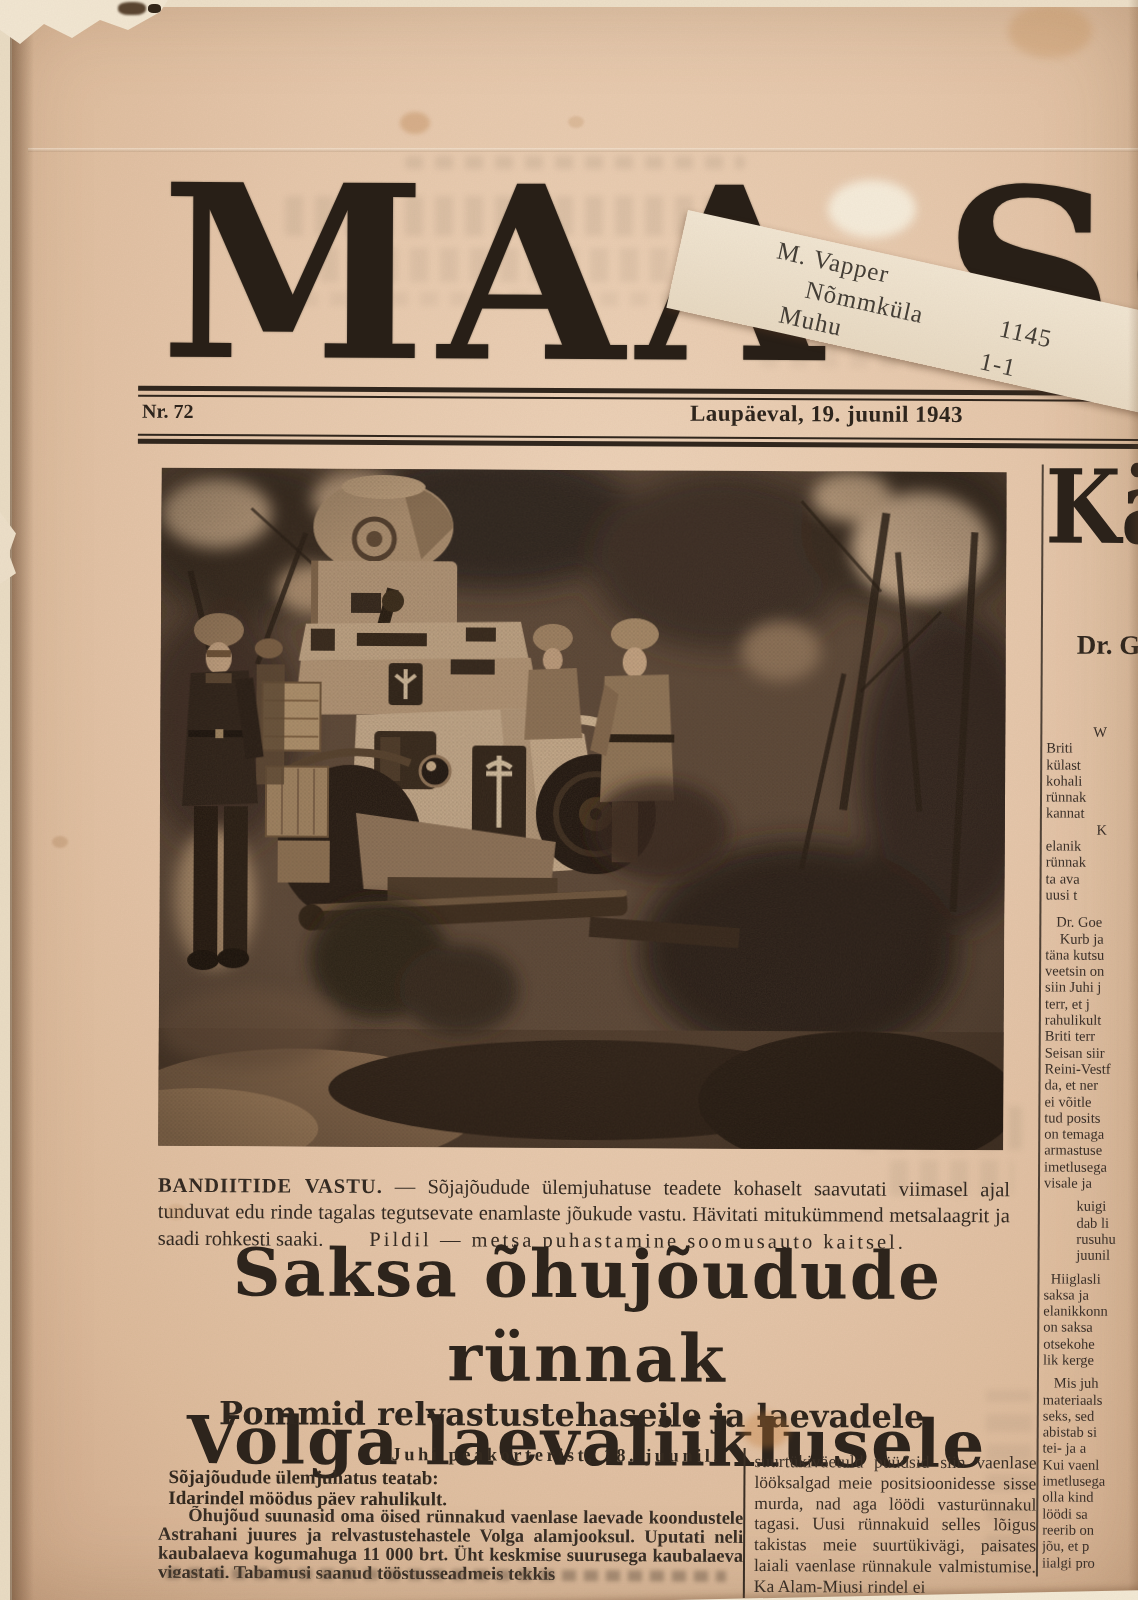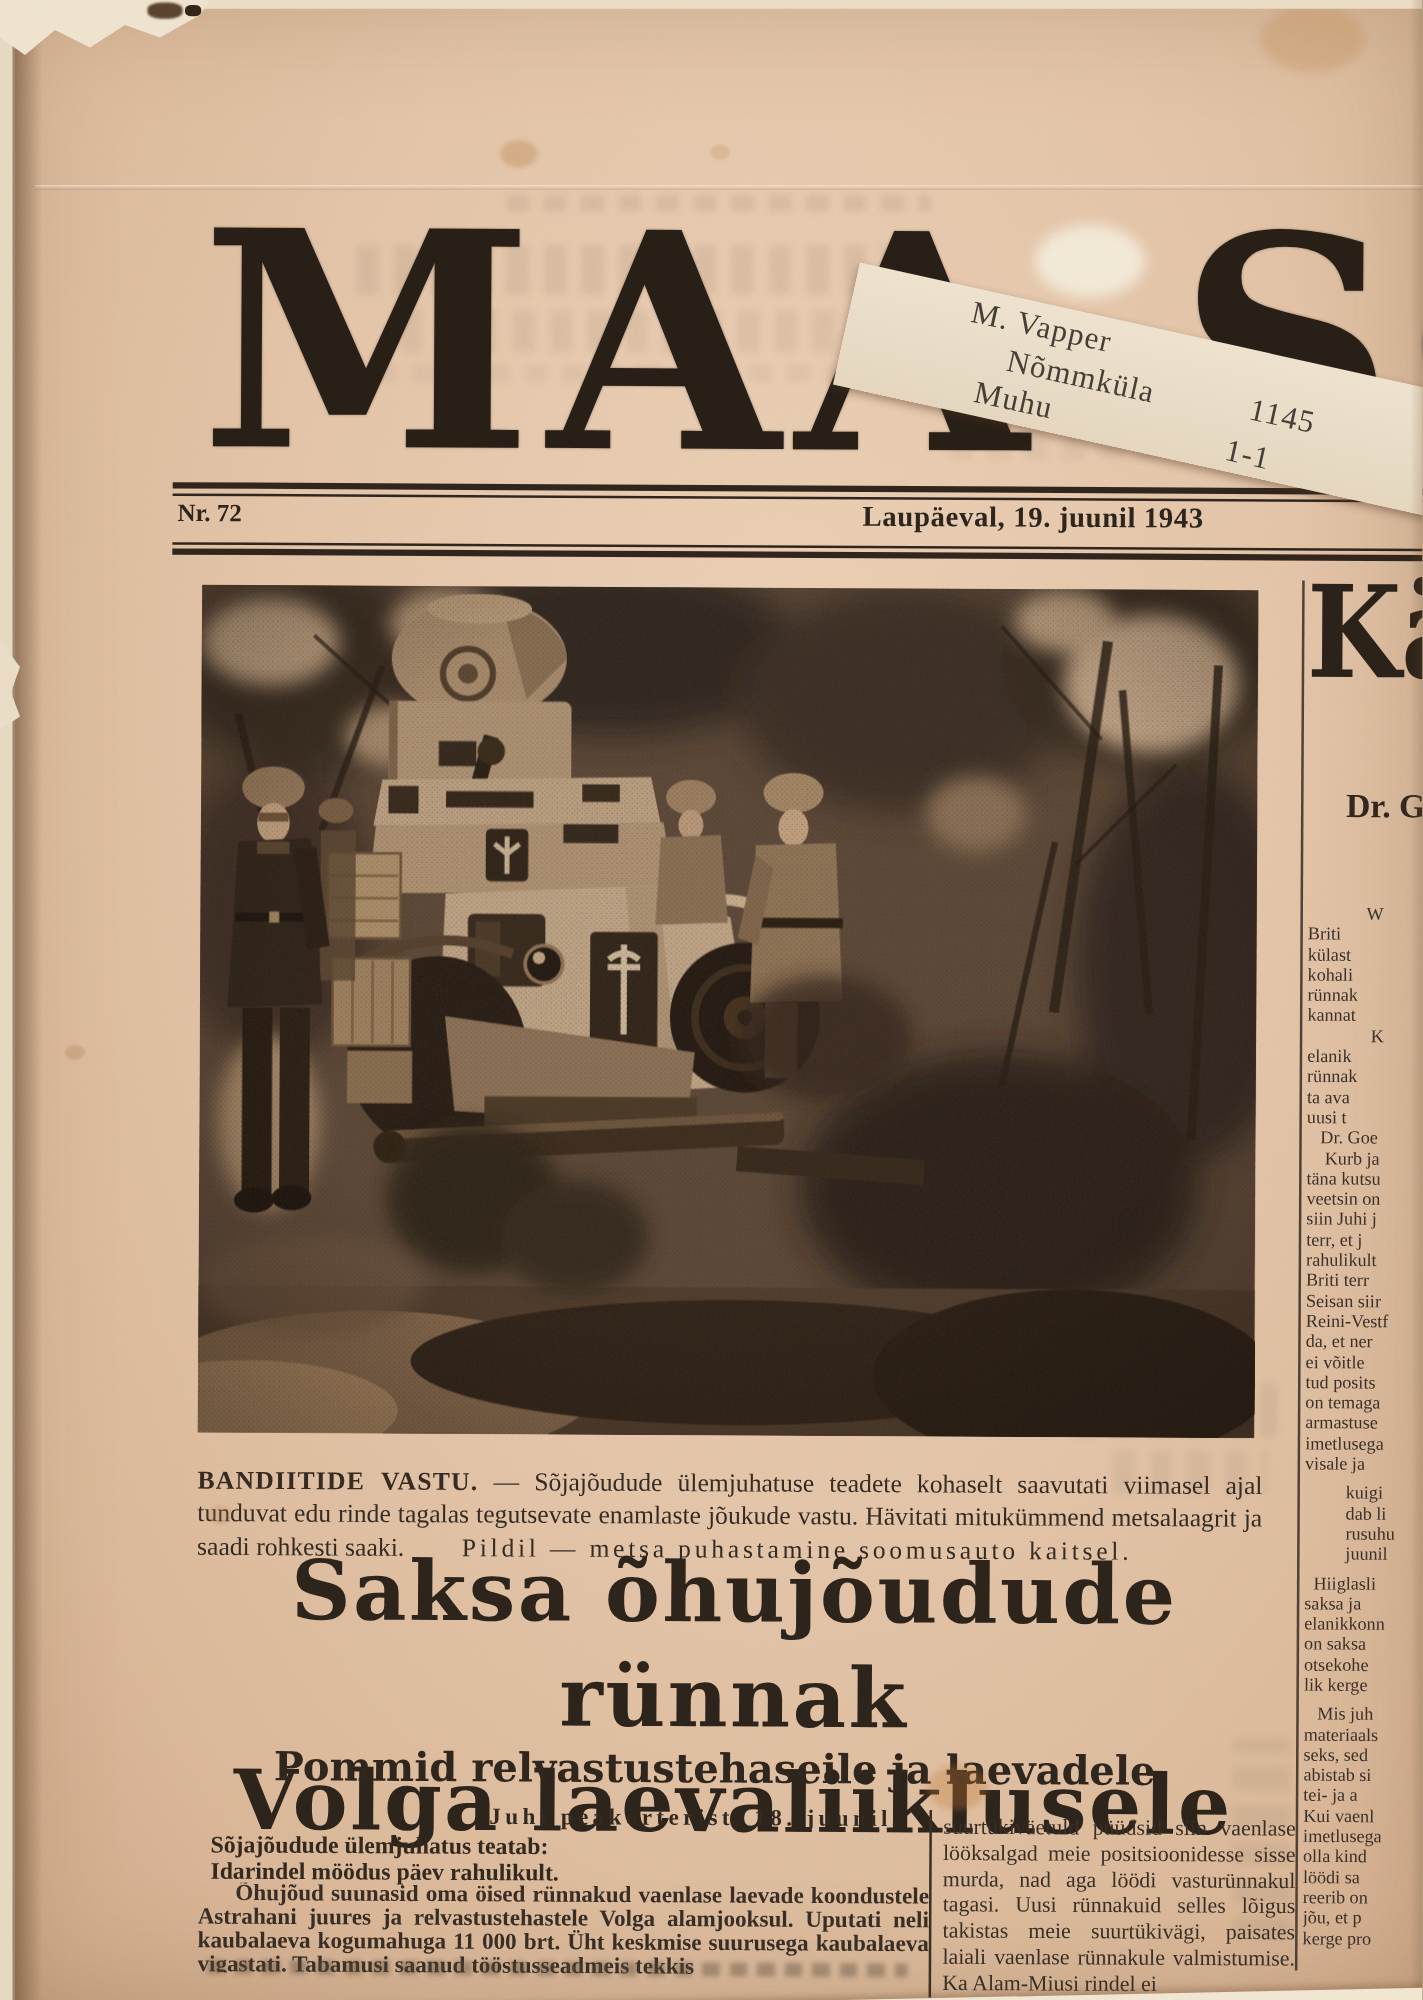--- a/index.html
+++ b/index.html
@@ -84,21 +84,21 @@
       background:repeating-linear-gradient(90deg,#5a4a3a 0 14px, transparent 14px 22px);filter:blur(2px);}
   .vrule-mid{left:747px;top:1447px;width:2px;height:150px;background:#3a2f25;}
   .mid-col{left:758px;top:1450px;width:282px;height:148px;overflow:hidden;
       font-size:17.5px;line-height:20.8px;text-align:justify;color:#3a2f26;}
   .vrule-right{left:1040px;top:462px;width:2px;height:1112px;background:#3f342a;opacity:.9;}
   .right-headline{left:1044px;top:452px;font-family:"DejaVu Serif",serif;font-weight:bold;
       font-size:102px;line-height:104px;color:#2b221a;transform:scaleX(.85);transform-origin:0 0;white-space:nowrap;}
   .right-subhead{left:1076px;top:627px;font-size:27px;font-weight:bold;color:#32281f;white-space:nowrap;}
   .rc-lines{left:1046px;top:721px;width:94px;color:#3b3029;}
   .rc-line{font-size:14.5px;line-height:16.3px;white-space:pre;overflow:hidden;}
-  .rc-line:nth-child(12){}
+  .rc-line:nth-child(12){margin-top:11px;}
   .rc-line:nth-child(29),.rc-line:nth-child(33),.rc-line:nth-child(39){margin-top:7px;}
   
   .slip{left:688px;top:210px;width:525px;height:100px;
       background:linear-gradient(180deg,#f0e5d2,#e7d9c2);
       transform:rotate(12.5deg);transform-origin:0 0;
       box-shadow:0 3px 7px rgba(80,50,30,.45);}
   .slip div{position:absolute;font-size:25px;color:#453f37;letter-spacing:1px;white-space:nowrap;}
   .slip-name{left:96px;top:6px;}
   .slip-village{left:132px;top:38px;}
   .slip-parish{left:112px;top:68px;}
@@ -349,21 +349,21 @@
         <div class="rc-line">materiaals</div>
         <div class="rc-line">seks, sed</div>
         <div class="rc-line">abistab si</div>
         <div class="rc-line">tei- ja a</div>
         <div class="rc-line">Kui vaenl</div>
         <div class="rc-line">imetlusega</div>
         <div class="rc-line">olla kind</div>
         <div class="rc-line">löödi sa</div>
         <div class="rc-line">reerib on</div>
         <div class="rc-line">jõu, et p</div>
-        <div class="rc-line">kerge pro</div>
+        <div class="rc-line">iialgi pro</div>
       </div>
   </div>
 
   <div class="abs slip">
     <div class="slip-name">M. Vapper</div>
     <div class="slip-village">Nõmmküla</div>
     <div class="slip-parish">Muhu</div>
     <div class="slip-number">1145</div>
     <div class="slip-code">1-1</div>
   </div>

